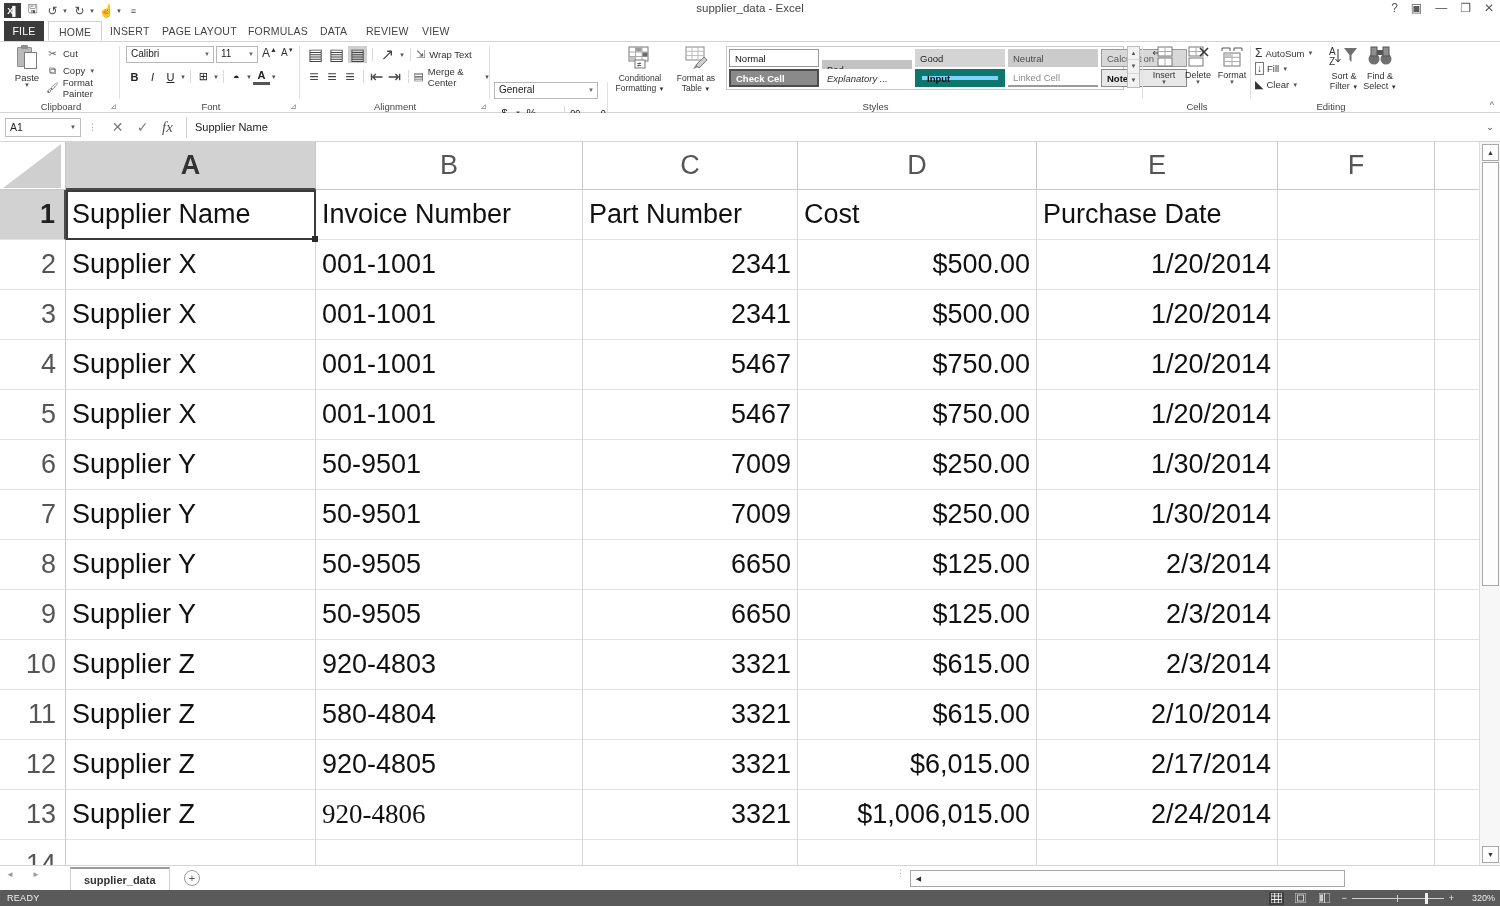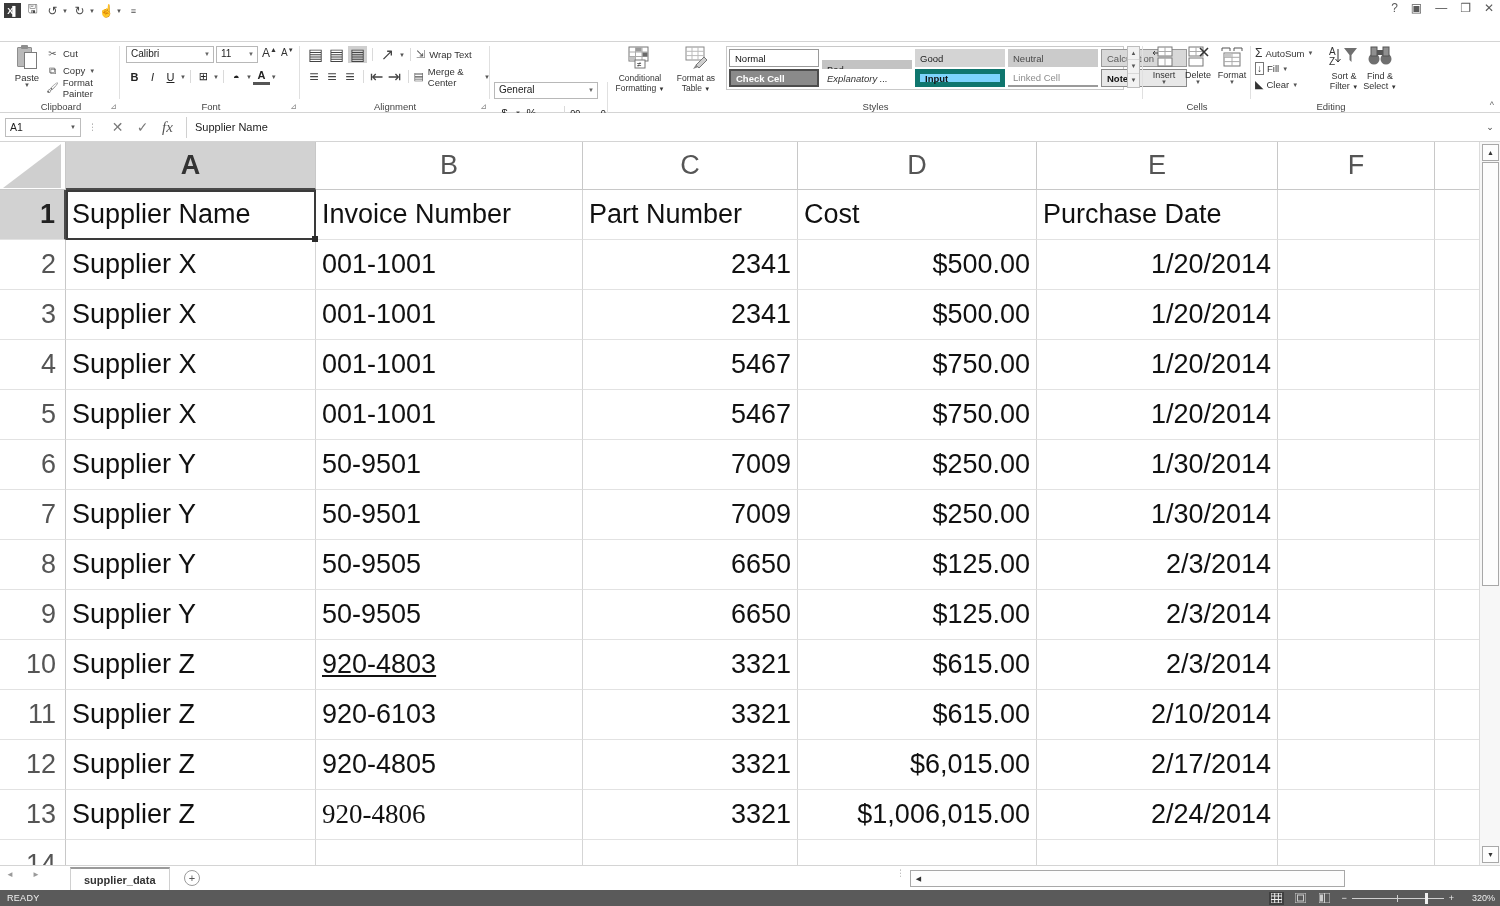--- a/index.html
+++ b/index.html
@@ -223,29 +223,45 @@
       <div class="xl-logo"><span>X</span>▌</div>
       <div class="ic">🖫</div>
       <div class="ic">↺</div>
         <span class="caret">▼</span>
       <div class="ic">↻</div>
         <span class="caret">▼</span>
       <div class="ic">☝</div>
         <span class="caret">▼</span>
       <div class="ic" style="font-size:9px;">≡</div>
     </div>
+    <div class="wintitle">supplier_data - Excel</div>
     <div class="winbtns">
       <span>?</span>
       <span>▣</span>
       <span>—</span>
       <span>❐</span>
       <span>✕</span>
     </div>
   </div>
 
+  <div class="tabsrow">
+    <div class="tab file">FILE</div>
+    <div class="tab active" style="left:48px;">HOME</div>
+    <div class="tab" style="left:100px;">INSERT</div>
+    <div class="tab" style="left:152px;">PAGE LAYOUT</div>
+    <div class="tab" style="left:238px;">FORMULAS</div>
+    <div class="tab" style="left:310px;">DATA</div>
+    <div class="tab" style="left:356px;">REVIEW</div>
+    <div class="tab" style="left:412px;">VIEW</div>
+    <div class="useracct">
+      <span>Clinton Brownley</span>
+      <span style="font-size:7px;color:#666;">▼</span>
+      <span class="avatar"></span>
+    </div>
+  </div>
 
   <div class="ribbon">
 
     <div class="grp g-clip">
       <div class="pasteBtn">
         <div class="clipIcon">
           <div class="board"></div>
             <div class="clipTop"></div>
             <div class="page"></div>
         </div>
@@ -393,21 +409,21 @@
         </div>
       </div>
       <div class="gallery">
         <div class="gcell" style="left:2px;top:2px;background:#fff;border:1px solid #9a9a9a;color:#111;">Normal</div>
         <div class="gcell" style="left:95px;top:2px;background:#c3c3c3;color:#222;margin-top:11px;">Bad</div>
         <div class="gcell" style="left:188px;top:2px;background:#d4d4d4;color:#222;">Good</div>
         <div class="gcell" style="left:281px;top:2px;background:#cbcbcb;color:#4a4a4a;">Neutral</div>
         <div class="gcell" style="left:374px;top:2px;width:86px;background:#d8d8d8;color:#5a5a5a;border:1px solid #9a9a9a;">Calculation</div>
         <div class="gcell" style="left:2px;top:22px;background:#8a8a8a;color:#fff;border:2px solid #4d4d4d;font-weight:bold;">Check Cell</div>
         <div class="gcell" style="left:95px;top:22px;background:#fff;color:#333;font-style:italic;">Explanatory ...</div>
-        <div class="gcell" style="left:188px;top:22px;background:#7dd3fc;color:#111;border:5px solid #0f766e;font-weight:bold;">Input</div>
+        <div class="gcell" style="left:188px;top:22px;background:#7dd3fc;color:#111;border:7px solid #0f766e;font-weight:bold;">Input</div>
         <div class="gcell" style="left:281px;top:22px;background:#fff;color:#8c8c8c;border-bottom:2px solid #9a9a9a;">Linked Cell</div>
         <div class="gcell" style="left:374px;top:22px;width:86px;background:#e8e8e8;color:#111;border:1px solid #8a8a8a;font-weight:bold;">Note</div>
       </div>
       <div class="gscroll">
         <div>▲</div>
         <div>▼</div>
         <div style="border-bottom:none;">▼</div>
       </div>
       <div class="glabel">Styles</div>
       <div class="divider"></div>
@@ -606,27 +622,27 @@
         <div class="cell right" style="left: 732px; top: 350px; width: 239px; height: 50px;">$125.00</div>
         <div class="cell right" style="left: 971px; top: 350px; width: 241px; height: 50px;">2/3/2014</div>
         <div class="cell left" style="left: 1212px; top: 350px; width: 157px; height: 50px;"></div>
         <div class="cell left" style="left: 0px; top: 400px; width: 250px; height: 50px;">Supplier Y</div>
         <div class="cell left" style="left: 250px; top: 400px; width: 267px; height: 50px;">50-9505</div>
         <div class="cell right" style="left: 517px; top: 400px; width: 215px; height: 50px;">6650</div>
         <div class="cell right" style="left: 732px; top: 400px; width: 239px; height: 50px;">$125.00</div>
         <div class="cell right" style="left: 971px; top: 400px; width: 241px; height: 50px;">2/3/2014</div>
         <div class="cell left" style="left: 1212px; top: 400px; width: 157px; height: 50px;"></div>
         <div class="cell left" style="left: 0px; top: 450px; width: 250px; height: 50px;">Supplier Z</div>
-        <div class="cell left" style="left: 250px; top: 450px; width: 267px; height: 50px; text-decoration: underline;">920-4803</div>
+        <div class="cell left" style="left: 250px; top: 450px; width: 267px; height: 50px;">920-4803</div>
         <div class="cell right" style="left: 517px; top: 450px; width: 215px; height: 50px;">3321</div>
         <div class="cell right" style="left: 732px; top: 450px; width: 239px; height: 50px;">$615.00</div>
         <div class="cell right" style="left: 971px; top: 450px; width: 241px; height: 50px;">2/3/2014</div>
         <div class="cell left" style="left: 1212px; top: 450px; width: 157px; height: 50px;"></div>
         <div class="cell left" style="left: 0px; top: 500px; width: 250px; height: 50px;">Supplier Z</div>
-        <div class="cell left" style="left: 250px; top: 500px; width: 267px; height: 50px;">920-6103</div>
+        <div class="cell left" style="left: 250px; top: 500px; width: 267px; height: 50px;">580-4804</div>
         <div class="cell right" style="left: 517px; top: 500px; width: 215px; height: 50px;">3321</div>
         <div class="cell right" style="left: 732px; top: 500px; width: 239px; height: 50px;">$615.00</div>
         <div class="cell right" style="left: 971px; top: 500px; width: 241px; height: 50px;">2/10/2014</div>
         <div class="cell left" style="left: 1212px; top: 500px; width: 157px; height: 50px;"></div>
         <div class="cell left" style="left: 0px; top: 550px; width: 250px; height: 50px;">Supplier Z</div>
         <div class="cell left" style="left: 250px; top: 550px; width: 267px; height: 50px;">920-4805</div>
         <div class="cell right" style="left: 517px; top: 550px; width: 215px; height: 50px;">3321</div>
         <div class="cell right" style="left: 732px; top: 550px; width: 239px; height: 50px;">$6,015.00</div>
         <div class="cell right" style="left: 971px; top: 550px; width: 241px; height: 50px;">2/17/2014</div>
         <div class="cell left" style="left: 1212px; top: 550px; width: 157px; height: 50px;"></div>

